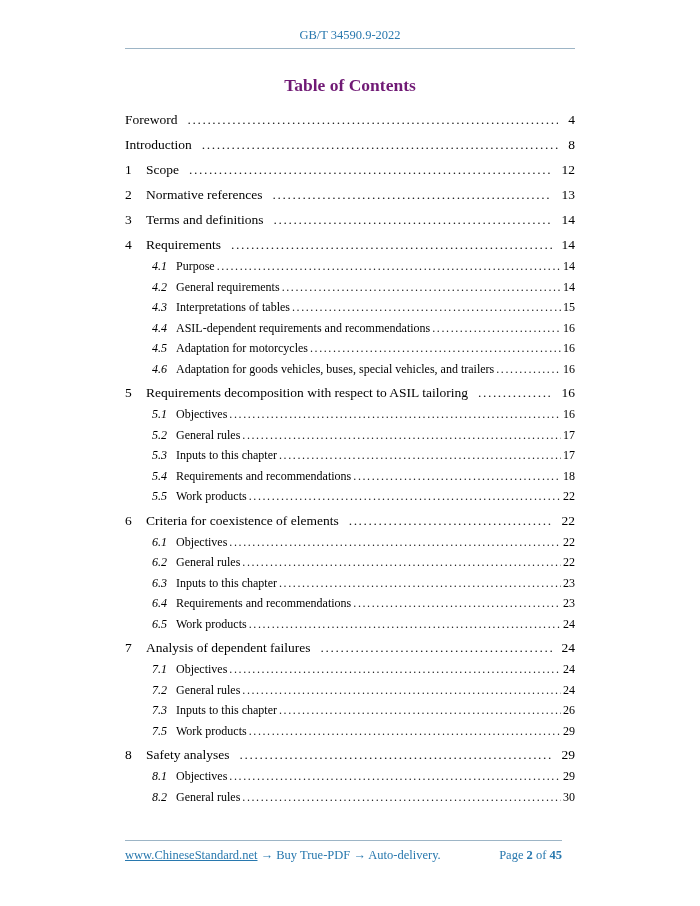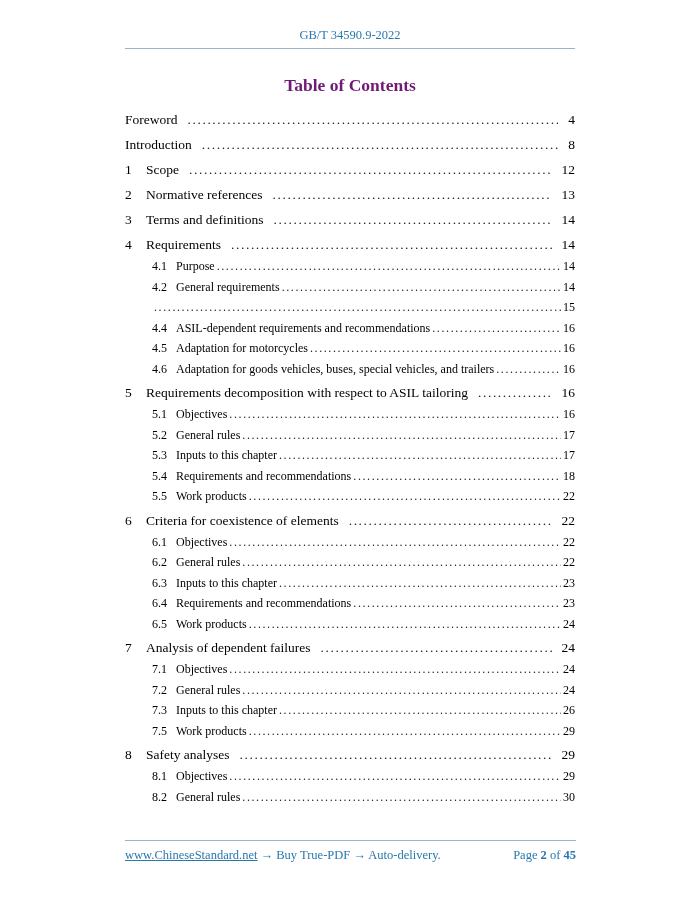--- a/index.html
+++ b/index.html
@@ -34,38 +34,38 @@
   }
 
   
   .toc-list { }
   .toc-row { display: flex; align-items: baseline; }
   .toc-row.level-0 { font-size: 13.5px; line-height: 23px; margin-top: 2px; gap: 8px; }
   .toc-row.level-1 { font-size: 12px;   line-height: 20.5px; margin-left: 27px; }
   .toc-label { flex: 0 1 auto; white-space: nowrap; }
   .toc-num { display: inline-block; }
   .level-0 .toc-num { min-width: 21px; }
-  .level-1 .toc-num { min-width: 24px; }
+  .level-1 .toc-num { min-width: 24px; font-style: italic; }
   .toc-dots {
     flex: 1 1 auto;
     overflow: hidden;
     white-space: nowrap;
     margin: 0 2px;
     color: #1c1c1c;
   }
   .toc-dots::after {
     content: "................................................................................................................................................................................................";
     letter-spacing: 1.6px;
   }
   .toc-page { flex: 0 0 auto; }
 
   
   .doc-footer {
     position: absolute;
-    left: 125px; right: 124px; top: 840px;
+    left: 125px; right: 138px; top: 840px;
     font-size: 12.5px;
     color: var(--accent, #2878ae);
   }
   .footer-row { display: flex; justify-content: space-between; margin-top: 7px; }
   .footer-left span { }
   .footer-link { text-decoration: underline; cursor: pointer; }
   .pg-num { font-weight: bold; }
 </style>
 </head>
 <body>
@@ -114,20 +114,21 @@
         <span class="toc-label"><span class="toc-num">4.1</span><span class="toc-text">Purpose</span></span>
         <span class="toc-dots"></span>
         <span class="toc-page">14</span>
       </div>
       <div class="toc-row level-1">
         <span class="toc-label"><span class="toc-num">4.2</span><span class="toc-text">General requirements</span></span>
         <span class="toc-dots"></span>
         <span class="toc-page">14</span>
       </div>
       <div class="toc-row level-1">
+        <span class="toc-label"><span class="toc-num">4.3</span><span class="toc-text">Interpretations of tables</span></span>
         <span class="toc-dots"></span>
         <span class="toc-page">15</span>
       </div>
       <div class="toc-row level-1">
         <span class="toc-label"><span class="toc-num">4.4</span><span class="toc-text">ASIL-dependent requirements and recommendations</span></span>
         <span class="toc-dots"></span>
         <span class="toc-page">16</span>
       </div>
       <div class="toc-row level-1">
         <span class="toc-label"><span class="toc-num">4.5</span><span class="toc-text">Adaptation for motorcycles</span></span>

